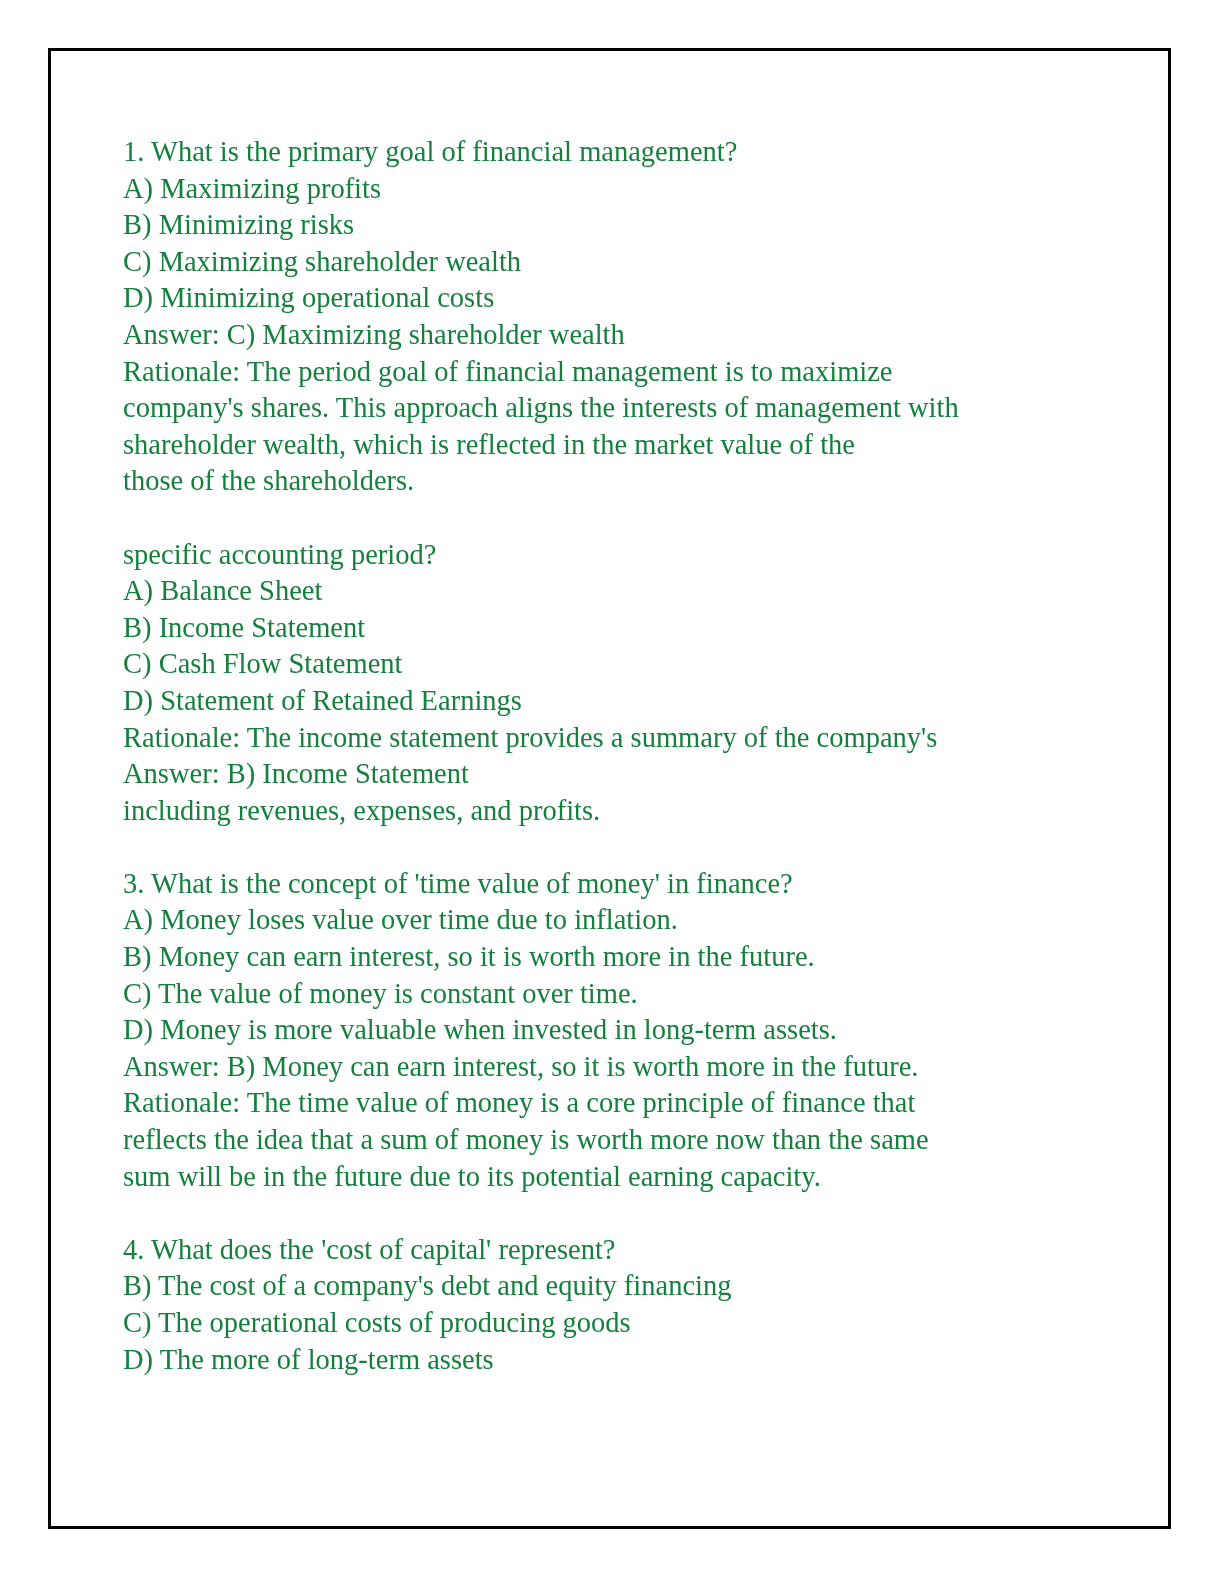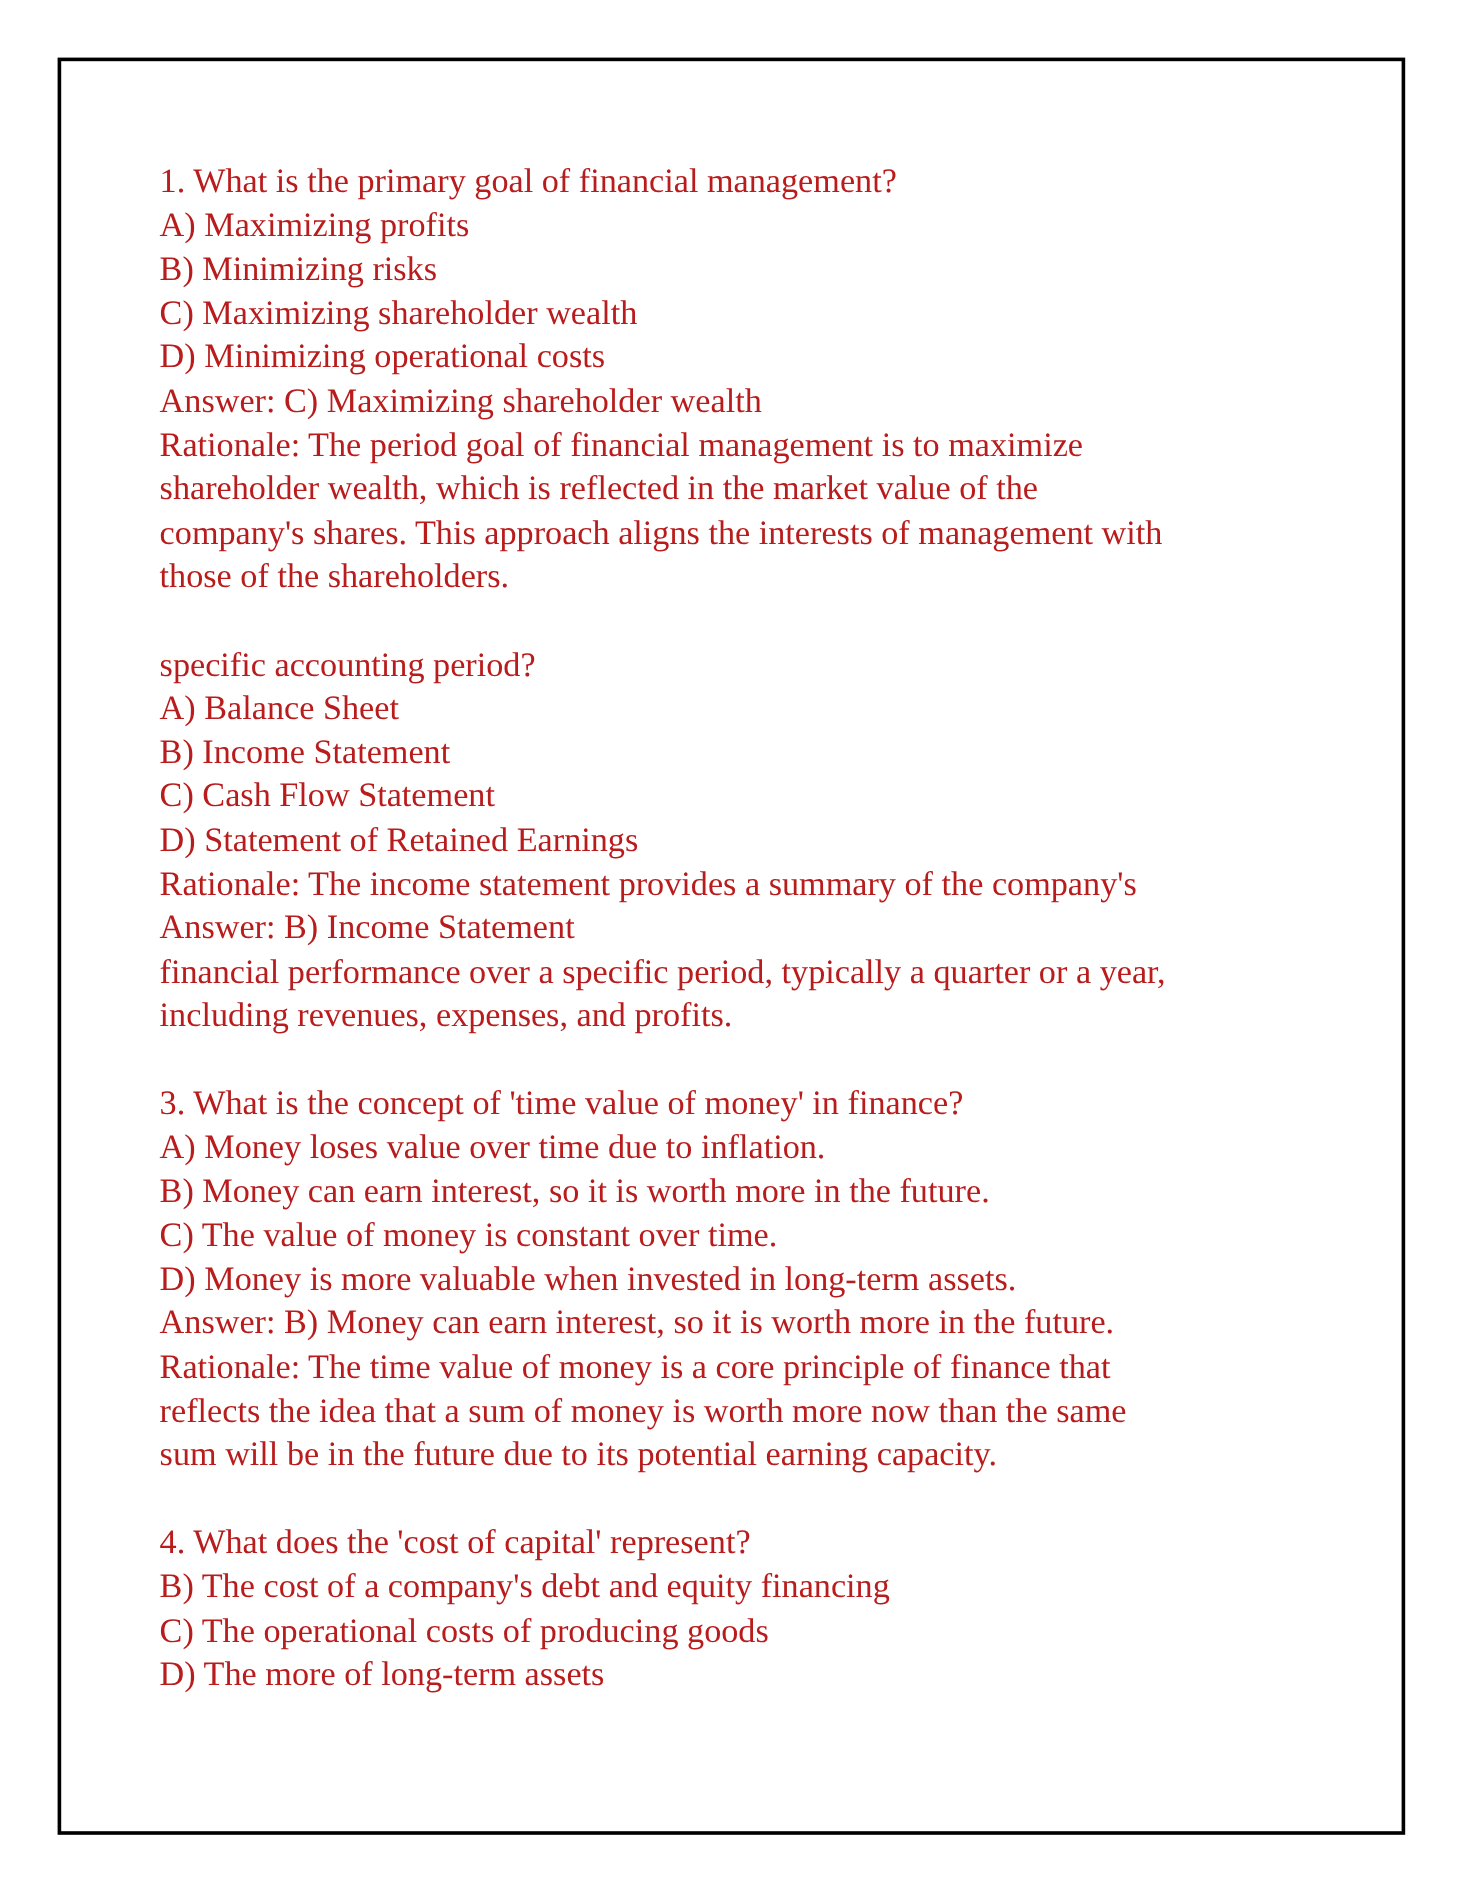--- a/index.html
+++ b/index.html
@@ -6,59 +6,58 @@
     body { width: 1224px; height: 1584px; position: relative; overflow: hidden; }
     .page-frame {
       position: absolute;
       left: 48px; top: 48px;
       width: 1117px; height: 1475px;
       border: 3px solid #000000;
       box-sizing: content-box;
     }
     .content {
       position: absolute;
-      left: 133px; top: 134px;
+      left: 123px; top: 134px;
       width: 1000px;
       font-family: "Liberation Serif", "DejaVu Serif", serif;
       font-size: 28.5px;
       line-height: 36.6px;
-      color: #b91c1c;
+      color: #15803d;
     }
     .line { white-space: nowrap; margin: 0; }
     .block { margin-bottom: 36.6px; }
   </style>
 </head>
 <body>
 
 <div class="page-frame"></div>
 
 <div class="content">
 
   <div class="block">
     <p class="line">1. What is the primary goal of financial management?</p>
     <p class="line">A) Maximizing profits</p>
     <p class="line">B) Minimizing risks</p>
     <p class="line">C) Maximizing shareholder wealth</p>
     <p class="line">D) Minimizing operational costs</p>
     <p class="line">Answer: C) Maximizing shareholder wealth</p>
     <p class="line">Rationale: The period goal of financial management is to maximize</p>
+    <p class="line">company's shares. This approach aligns the interests of management with</p>
     <p class="line">shareholder wealth, which is reflected in the market value of the</p>
-    <p class="line">company's shares. This approach aligns the interests of management with</p>
     <p class="line">those of the shareholders.</p>
   </div>
 
   <div class="block">
     <p class="line">specific accounting period?</p>
     <p class="line">A) Balance Sheet</p>
     <p class="line">B) Income Statement</p>
     <p class="line">C) Cash Flow Statement</p>
     <p class="line">D) Statement of Retained Earnings</p>
     <p class="line">Rationale: The income statement provides a summary of the company's</p>
     <p class="line">Answer: B) Income Statement</p>
-    <p class="line">financial performance over a specific period, typically a quarter or a year,</p>
     <p class="line">including revenues, expenses, and profits.</p>
   </div>
 
   <div class="block">
     <p class="line">3. What is the concept of 'time value of money' in finance?</p>
     <p class="line">A) Money loses value over time due to inflation.</p>
     <p class="line">B) Money can earn interest, so it is worth more in the future.</p>
     <p class="line">C) The value of money is constant over time.</p>
     <p class="line">D) Money is more valuable when invested in long-term assets.</p>
     <p class="line">Answer: B) Money can earn interest, so it is worth more in the future.</p>

